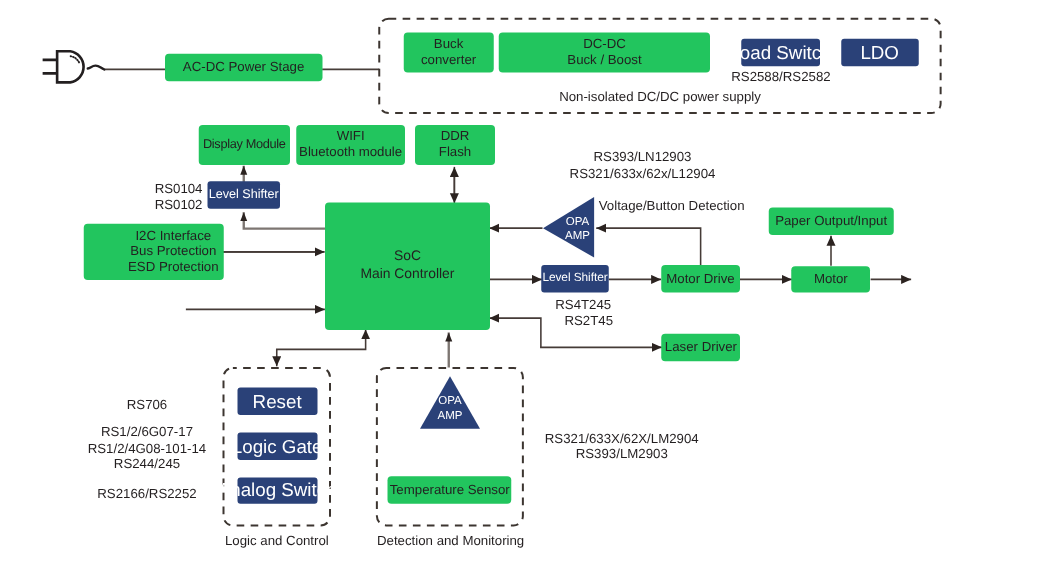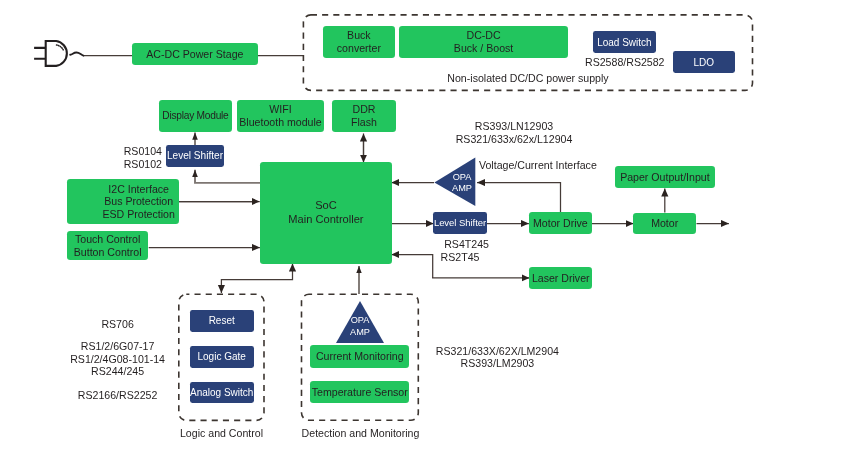--- a/index.html
+++ b/index.html
@@ -9,21 +9,21 @@
   #root{position:relative;width:848px;height:453px;}
   .abs{position:absolute;}
   
   .gbox{position:absolute;background:#22c55e;border-radius:3.2px;
         display:flex;align-items:center;justify-content:center;
         text-align:center;line-height:1.2;color:#231f20;font-size:10.6px;
         white-space:nowrap;}
   
   .bbox{position:absolute;background:#2a4178;border-radius:2.4px;
         display:flex;align-items:center;justify-content:center;
-        text-align:center;line-height:1.15;color:#ffffff;font-size:10px;
+        text-align:center;line-height:1.15;color:#ffffff;font-size:15px;
         white-space:nowrap;}
   .lbl{position:absolute;font-size:10.6px;color:#231f20;text-align:center;
        line-height:1.35;white-space:nowrap;}
   svg.wires{position:absolute;left:0;top:0;width:848px;height:453px;overflow:visible;}
 </style>
 </head>
 <body>
 
 <div id="root">
 
@@ -85,21 +85,21 @@
 
   <div class="gbox" style="left:399px;top:25.9px;width:169.2px;height:31.7px;white-space:pre-line;text-align:center;">
     <span>DC-DC
 Buck / Boost</span>
   </div>
 
   <div class="bbox" style="left:593.2px;top:31.2px;width:62.4px;height:22.2px;">
     <span>Load Switch</span>
   </div>
 
-  <div class="bbox" style="left:672.6px;top:31.2px;width:62.3px;height:22.2px;margin-top:20px;">
+  <div class="bbox" style="left:672.6px;top:31.2px;width:62.3px;height:22.2px;">
     <span>LDO</span>
   </div>
 
   <div class="lbl" style="left:585px;top:55px;width:130px;text-align:left;">RS2588/RS2582</div>
 
   <div class="lbl" style="left:343px;top:71.2px;width:370px;">Non-isolated DC/DC power supply</div>
 
   <div class="gbox" style="left:159.2px;top:100.4px;width:72.5px;height:31.7px;font-size:10.2px;letter-spacing:-0.25px;">
     <span>Display Module</span>
   </div>
@@ -125,40 +125,36 @@
     <span>SoC
 Main Controller</span>
   </div>
 
   <div class="gbox" style="left:67.1px;top:179.1px;width:81.1px;height:45.2px;white-space:pre-line;padding-left:31px;">
     <span>I2C Interface
 Bus Protection
 ESD Protection</span>
   </div>
 
-  <div class="gbox" style="left:67.1px;top:230.9px;width:81.1px;height:29.3px;white-space:pre-line;">
-    <span>Touch Control
-Button Control</span>
-  </div>
 
   <svg class="abs" style="left:432px;top:155px;" width="48" height="54" viewBox="0 0 48 54">
     <path d="M2.4,27.5 L43.3,2.6 L43.3,51.0 Z" fill="#2a4178"></path>
   </svg>
   <div class="abs" style="left:444px;top:171.5px;width:36px;text-align:center;color:#fff;font-size:9.2px;line-height:1.25;white-space:pre-line;">OPA
 AMP</div>
 
-  <div class="lbl" style="left:479px;top:157.5px;width:210px;text-align:left;">Voltage/Current Interface</div>
+  <div class="lbl" style="left:479px;top:157.5px;width:210px;text-align:left;">Voltage/Button Detection</div>
   <div class="lbl" style="left:404px;top:119px;width:220px;">RS393/LN12903</div>
   <div class="lbl" style="left:404px;top:131.5px;width:220px;">RS321/633x/62x/L12904</div>
 
   <div class="bbox" style="left:433.1px;top:212.1px;width:53.8px;height:21.8px;font-size:9.5px;letter-spacing:-0.05px;">
     <span>Level Shifter</span>
   </div>
   <div class="lbl" style="left:433.6px;top:237.2px;width:66px;">RS4T245</div>
-  <div class="lbl" style="left:427px;top:250px;width:66px;text-align:center;">RS2T45</div>
+  <div class="lbl" style="left:438px;top:250px;width:66px;text-align:center;">RS2T45</div>
 
   <div class="gbox" style="left:528.9px;top:212.2px;width:63px;height:21.9px;">
     <span>Motor Drive</span>
   </div>
 
   <div class="gbox" style="left:614.9px;top:165.8px;width:100px;height:22.5px;">
     <span>Paper Output/Input</span>
   </div>
 
   <div class="gbox" style="left:633.1px;top:212.6px;width:63.2px;height:21.5px;">
@@ -189,23 +185,20 @@
   <svg class="abs" style="left:300px;top:292px;" width="124" height="132" viewBox="0 0 124 132">
     <rect x="1.5" y="2.3" width="116.8" height="126" rx="7.5" ry="7.5" fill="none" stroke="#3c3530" stroke-width="1.6" stroke-dasharray="6.1 5.1" stroke-dashoffset="3"></rect>
   </svg>
 
   <svg class="abs" style="left:334px;top:299px;" width="52" height="46" viewBox="0 0 52 46">
     <path d="M26,2 L50,44 L2,44 Z" fill="#2a4178"></path>
   </svg>
   <div class="abs" style="left:342px;top:315px;width:36px;text-align:center;color:#fff;font-size:9.2px;line-height:1.25;white-space:pre-line;">OPA
 AMP</div>
 
-  <div class="gbox" style="left:310.3px;top:345.4px;width:99px;height:22.7px;">
-    <span>Current Monitoring</span>
-  </div>
   <div class="gbox" style="left:310.3px;top:381px;width:99px;height:22.4px;">
     <span>Temperature Sensor</span>
   </div>
 
   <div class="lbl" style="left:297px;top:426px;width:127px;">Detection and Monitoring</div>
 
   <div class="lbl" style="left:57.6px;top:317.2px;width:120px;">RS706</div>
   <div class="lbl" style="left:57.6px;top:339.3px;width:120px;">RS1/2/6G07-17</div>
   <div class="lbl" style="left:57.6px;top:351.9px;width:120px;">RS1/2/4G08-101-14</div>
   <div class="lbl" style="left:57.6px;top:364px;width:120px;">RS244/245</div>

